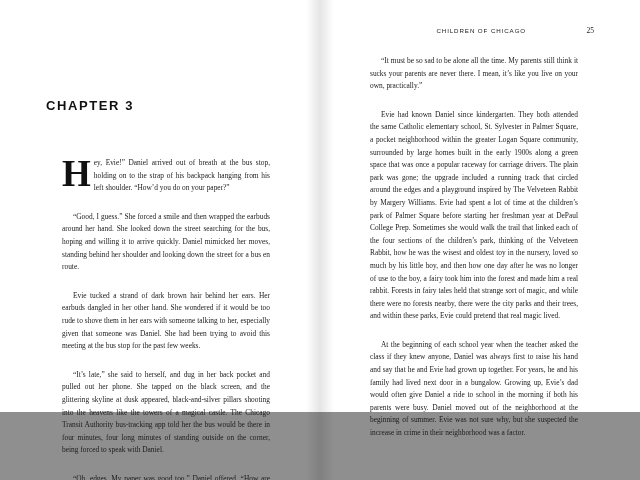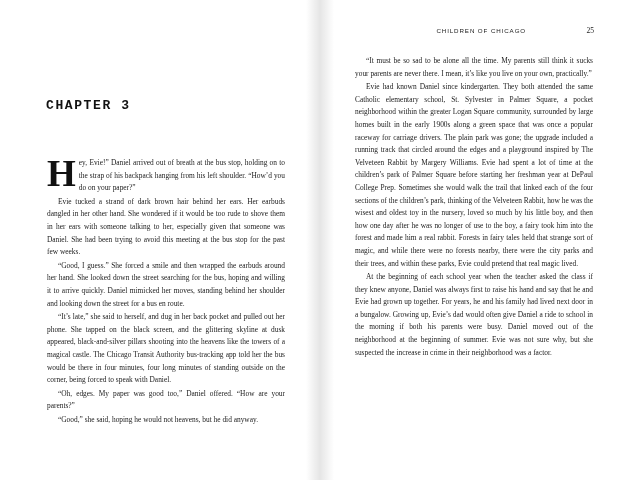--- a/index.html
+++ b/index.html
@@ -18,21 +18,21 @@
   .spread {
     position: absolute;
     left: 0;
     top: 0;
     width: 640px;
     height: 480px;
     display: flex;
   }
   .page-half {
     background: #ffffff;
-    height: 480px;
+    height: 412px;
     box-sizing: border-box;
     position: relative;
   }
   .page-left {
     width: 320px;
     padding: 36px 34px 30px 46px;
   }
   .page-right {
     width: 320px;
     padding: 26px 46px 30px 34px;
@@ -71,30 +71,30 @@
     text-align: center;
     padding-left: 22px;
   }
   .running-head .folio {
     font-family: "Liberation Serif", serif;
     font-size: 7.5px;
     letter-spacing: 0;
   }
 
   .chapter-title {
-    font-family: Liberation Mono, monospace;
+    font-family: Liberation Sans, sans-serif;
     font-weight: bold;
     font-size: 13px;
     letter-spacing: 1.6px;
     color: #111;
     margin: 62px 0 44px 0;
   }
 
   p {
-    margin: 1px;
+    margin: 16px;
     font-size: 7.4px;
     line-height: 12.6px;
     text-align: justify;
     color: #1b1b1b;
     text-indent: 11px;
     hyphens: auto;
   }
   p + p {
     margin-top: 0;
   }
@@ -117,22 +117,22 @@
 </head>
 <body>
 
 <div id="page">
   <div class="spread">
 
     <div class="page-half page-left">
       <h1 class="chapter-title">CHAPTER 3</h1>
 
       <p class="dropcap-para"><span class="dropcap">H</span><span>ey, Evie!” Daniel arrived out of breath at the bus stop, holding on to the strap of his backpack hanging from his left shoulder. “How’d you do on your paper?”</span></p>
+      <p>“Good, I guess.” She forced a smile and then wrapped the earbuds around her hand. She looked down the street searching for the bus, hoping and willing it to arrive quickly. Daniel mimicked her moves, standing behind her shoulder and looking down the street for a bus en route.</p>
       <p>Evie tucked a strand of dark brown hair behind her ears. Her earbuds dangled in her other hand. She wondered if it would be too rude to shove them in her ears with someone talking to her, especially given that someone was Daniel. She had been trying to avoid this meeting at the bus stop for the past few weeks.</p>
-      <p>“Good, I guess.” She forced a smile and then wrapped the earbuds around her hand. She looked down the street searching for the bus, hoping and willing it to arrive quickly. Daniel mimicked her moves, standing behind her shoulder and looking down the street for a bus en route.</p>
       <p>“It’s late,” she said to herself, and dug in her back pocket and pulled out her phone. She tapped on the black screen, and the glittering skyline at dusk appeared, black-and-silver pillars shooting into the heavens like the towers of a magical castle. The Chicago Transit Authority bus-tracking app told her the bus would be there in four minutes, four long minutes of standing outside on the corner, being forced to speak with Daniel.</p>
       <p>“Oh, edges. My paper was good too,” Daniel offered. “How are your parents?”</p>
       <p>“Good,” she said, hoping he would not heavens, but he did anyway.</p>
     </div>
 
     <div class="page-half page-right">
       <div class="running-head">
         <span class="title">CHILDREN OF CHICAGO</span>
         <span class="folio">25</span>
       </div>

